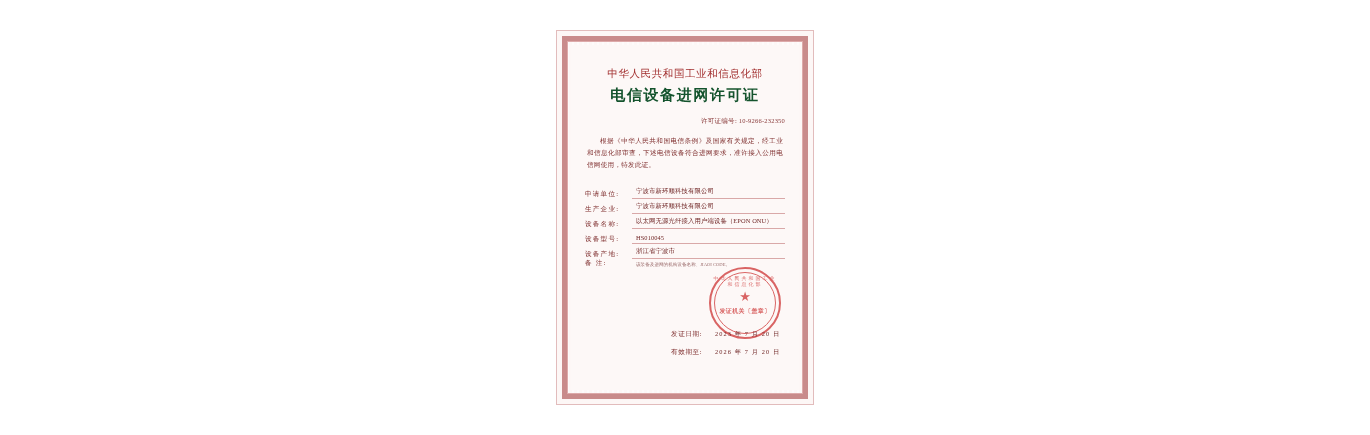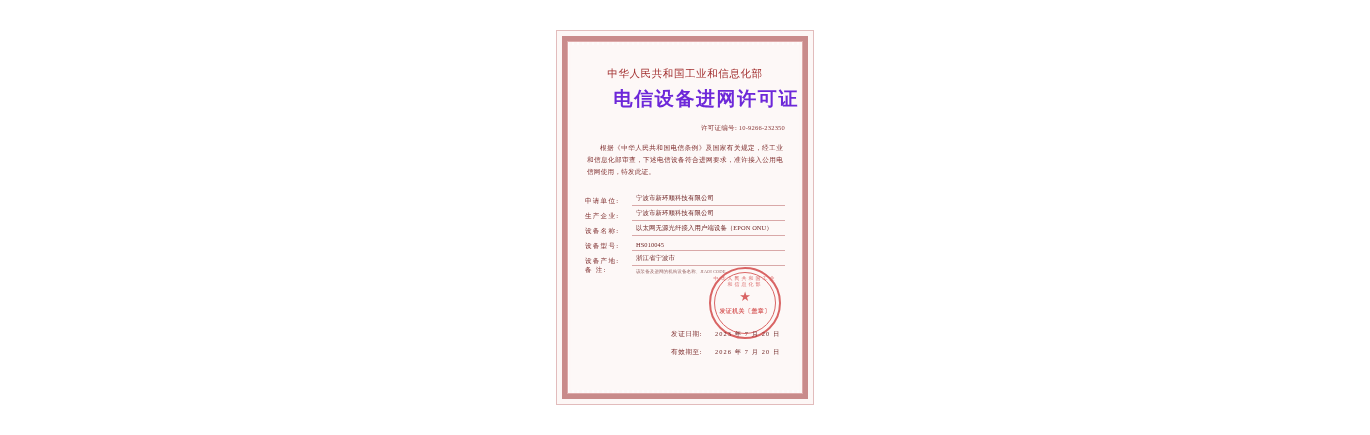--- a/index.html
+++ b/index.html
@@ -61,23 +61,23 @@
   
   .title-cn {
     text-align: center;
     color: #a12d2d;
     font-size: 10.5px;
     letter-spacing: 0.6px;
     margin-top: 22px;
     font-family: "Liberation Serif", serif;
   }
   .title-main {
-    text-align: right;
-    color: #6d28d9;
-    font-size: 19px;
+    text-align: center;
+    color: #14532d;
+    font-size: 15px;
     font-weight: bold;
     letter-spacing: 1.6px;
     margin-top: 5px;
     font-family: "Liberation Serif", serif;
   }
   .license-no {
     text-align: right;
     color: #8a3b3b;
     font-size: 6.5px;
     margin-top: 12px;

